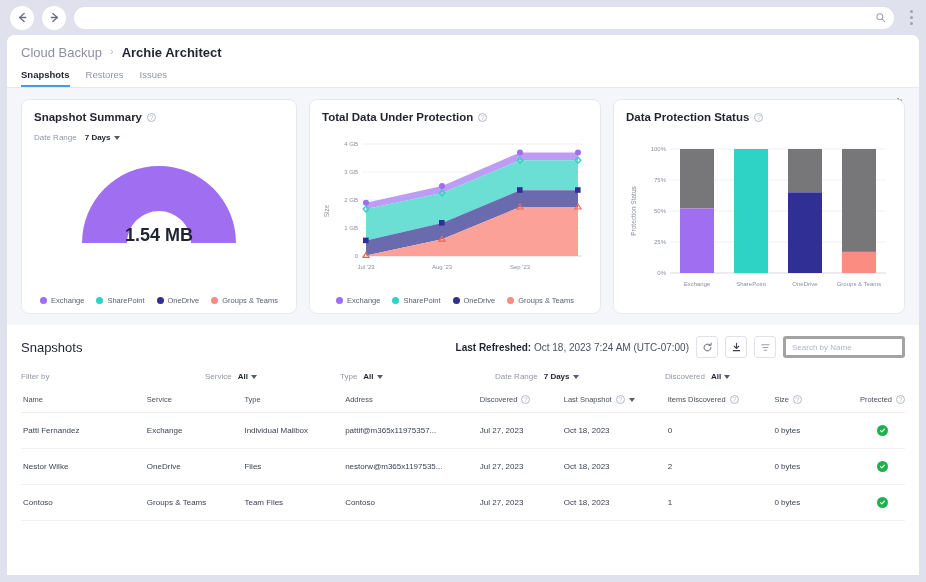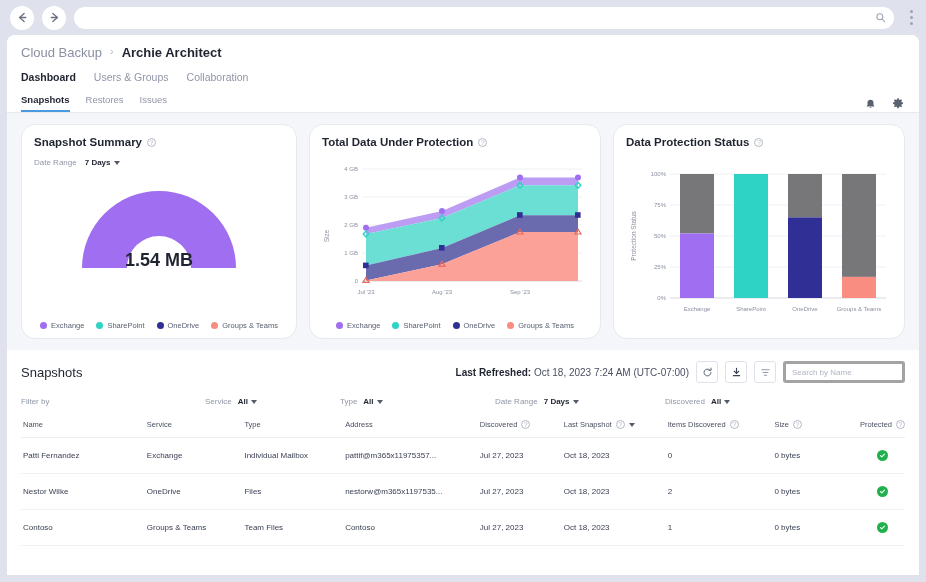--- a/index.html
+++ b/index.html
@@ -72,21 +72,21 @@
   .sub-tabs .stab { color: #9096a6; padding-bottom: 5px; border-bottom: 2px solid transparent; }
   .sub-tabs .stab.active { color: #1f2430; font-weight: bold; border-bottom-color: #4a9ae0; }
 
   
   .cards {
     display: flex; gap: 12px; padding: 11px 14px 0 14px;
     background: #f5f6fa;
     padding-bottom: 11px;
   }
   .card {
-    background: #fff; border: 1px solid #e7e9ef; border-radius: 14px;
+    background: #fff; border: 1px solid #e7e9ef; border-radius: 8px;
     flex: 1 1 0; height: 215px; padding: 11px 12px 6px 12px;
     position: relative;
   }
   .card-title {
     font-size: 11.5px; font-weight: bold; color: #1f2430;
     display: flex; align-items: center; gap: 5px;
   }
   .help-icon {
     width: 9px; height: 9px; border-radius: 50%;
     border: 1px solid #b4b9c6; color: #b4b9c6;
@@ -211,25 +211,20 @@
 
 <div class="app">
 
   <div class="app-header">
     <div class="breadcrumb">
       <span class="bc-root">Cloud Backup</span>
       <span class="bc-sep">›</span>
       <span class="bc-current">Archie Architect</span>
     </div>
 
-    <div class="nav-tabs">
-      <span class="tab active">Dashboard</span>
-      <span class="tab">Users &amp; Groups</span>
-      <span class="tab">Collaboration</span>
-    </div>
   </div>
 
   <div class="header-icons">
     <svg width="13" height="13" viewBox="0 0 16 16">
       <path d="M8 2.2 C5.7 2.2 4.3 3.8 4.3 6 v2.6 L3.2 10.4 h9.6 L11.7 8.6 V6 C11.7 3.8 10.3 2.2 8 2.2 Z" fill="#5a6071"></path>
       <path d="M6.6 11.3 a1.5 1.5 0 0 0 2.8 0 Z" fill="#5a6071"></path>
     </svg>
     <svg width="14" height="14" viewBox="0 0 16 16">
       <path d="M8 5.4 a2.6 2.6 0 1 0 0 5.2 a2.6 2.6 0 0 0 0-5.2 Z M8 6.7 a1.3 1.3 0 1 1 0 2.6 a1.3 1.3 0 0 1 0-2.6 Z" fill="#5a6071"></path>
       <path d="M7.2 1.4 h1.6 l.25 1.5 a5 5 0 0 1 1.2 .5 l1.25-.88 1.13 1.13 -.88 1.25 a5 5 0 0 1 .5 1.2 l1.5 .25 v1.6 l-1.5 .25 a5 5 0 0 1-.5 1.2 l.88 1.25 -1.13 1.13 -1.25-.88 a5 5 0 0 1-1.2 .5 l-.25 1.5 h-1.6 l-.25-1.5 a5 5 0 0 1-1.2-.5 l-1.25 .88 -1.13-1.13 .88-1.25 a5 5 0 0 1-.5-1.2 l-1.5-.25 v-1.6 l1.5-.25 a5 5 0 0 1 .5-1.2 l-.88-1.25 1.13-1.13 1.25 .88 a5 5 0 0 1 1.2-.5 Z" fill="#5a6071"></path>

